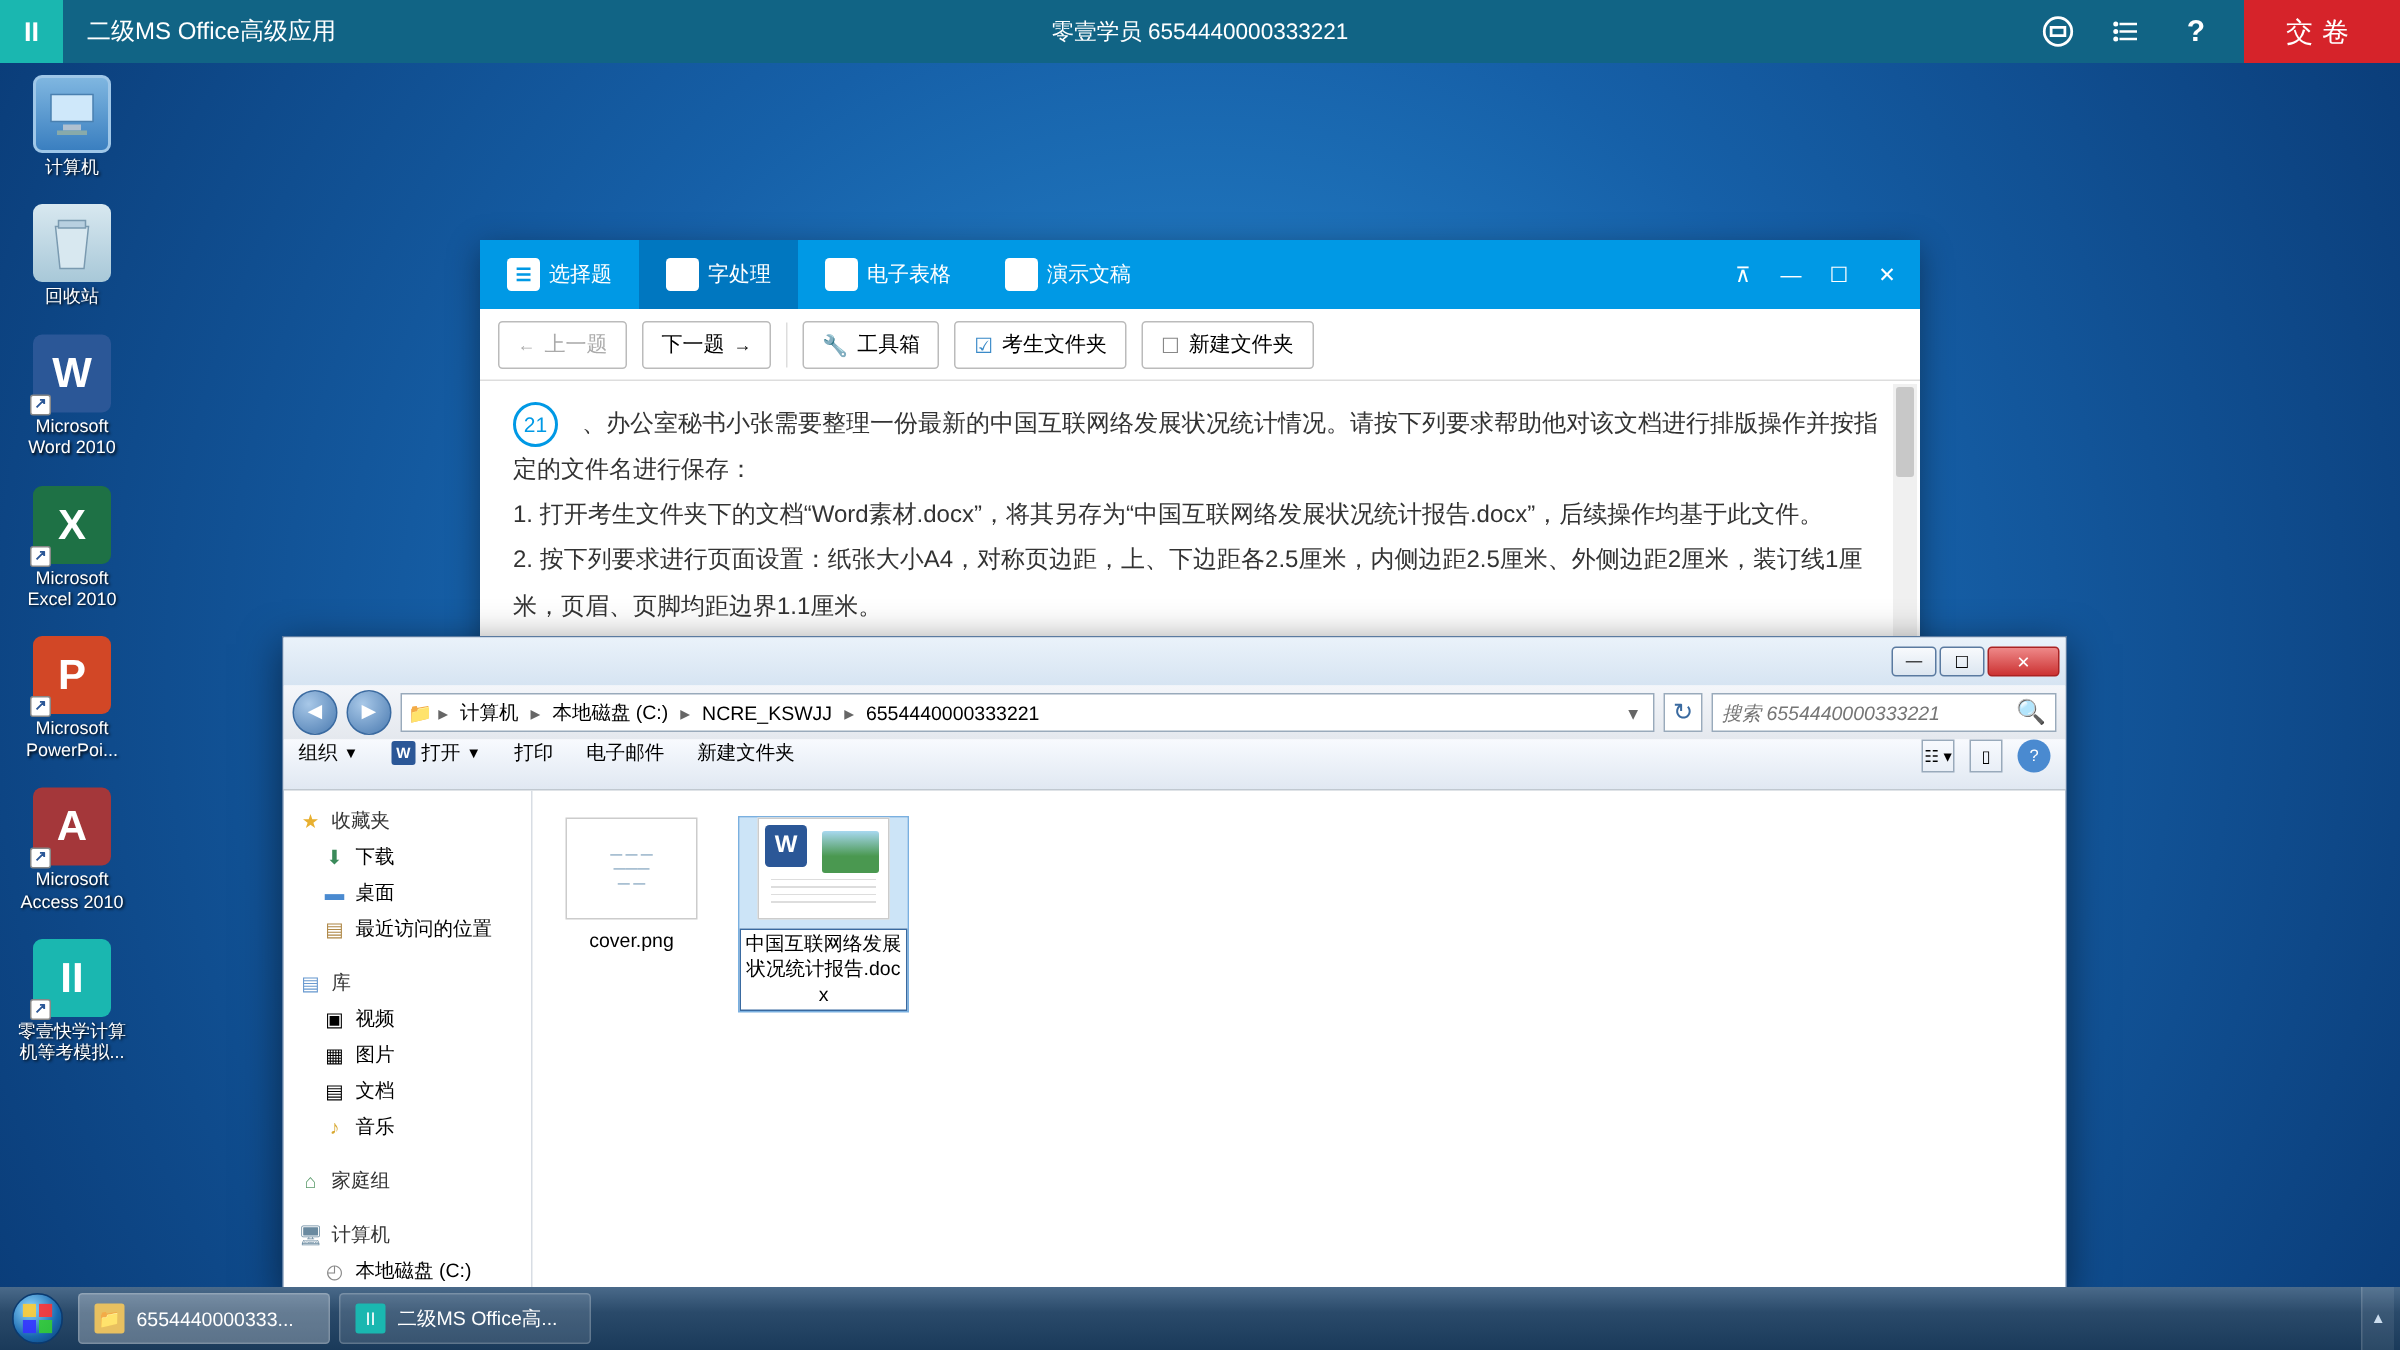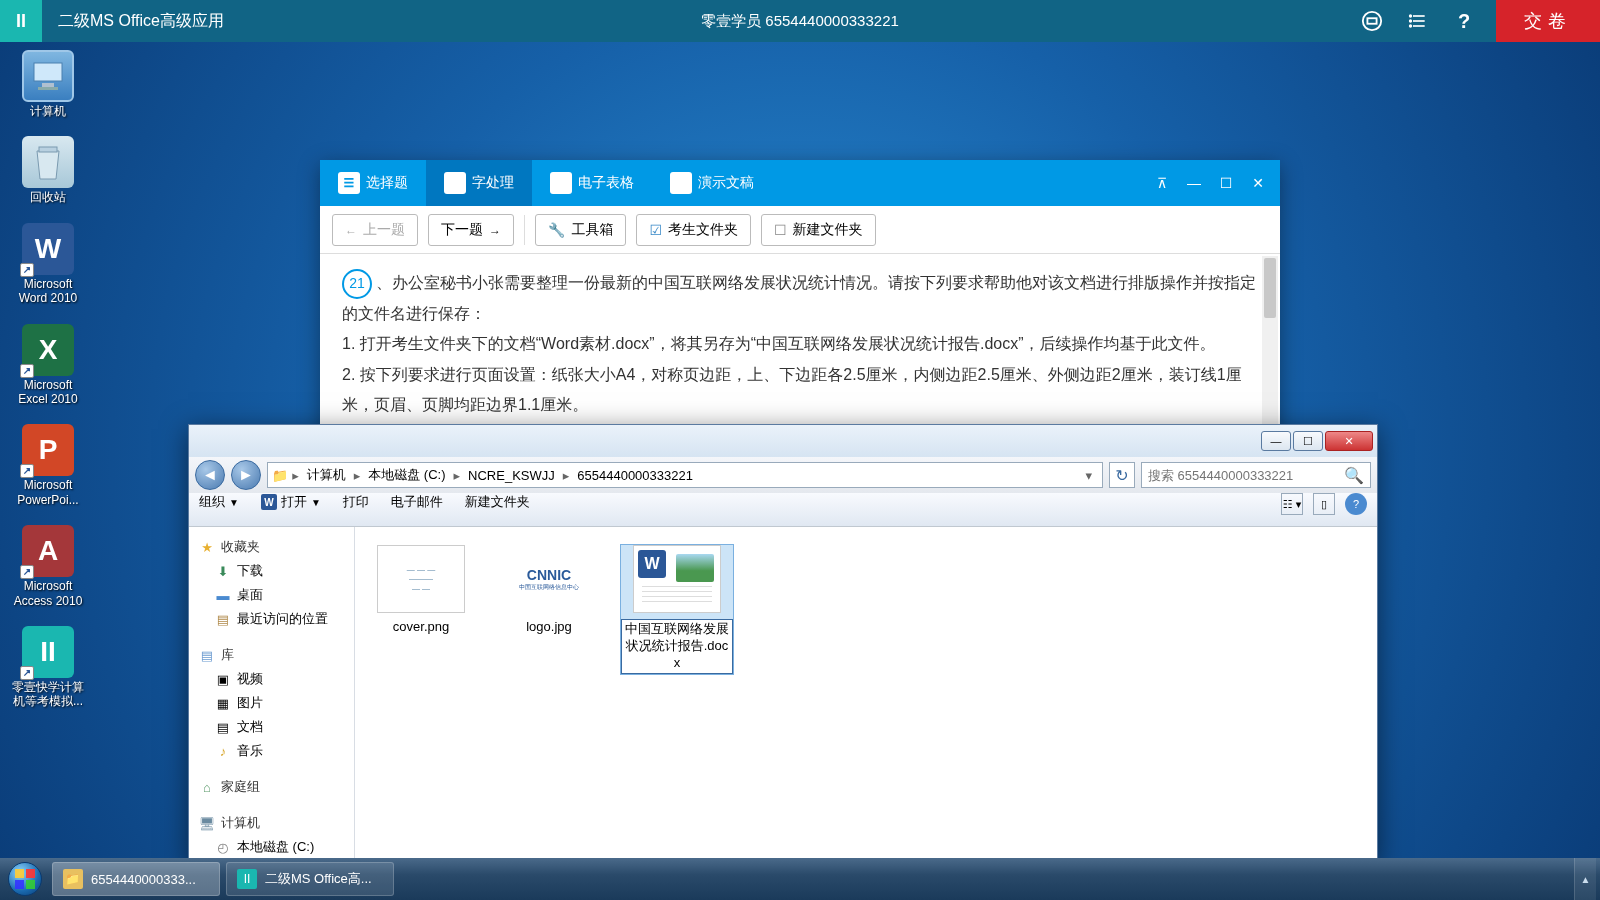--- a/index.html
+++ b/index.html
@@ -43,39 +43,39 @@
 
 .exam-toolbar { height: 48px; border-bottom: 1px solid #ddd; display: flex; align-items: center; gap: 10px; padding: 0 12px; background: #fff; }
 .tb-btn { height: 32px; border: 1px solid #bbb; border-radius: 3px; padding: 0 12px; display: flex; align-items: center; gap: 6px; font-size: 14px; background: #fff; cursor: pointer; }
 .tb-btn.disabled { color: #aaa; }
 .tb-btn .arr { font-size: 12px; }
 .tb-sep { width: 1px; height: 30px; background: #ddd; }
 .tb-ico { font-size: 14px; }
 
 .exam-body { position: relative; height: calc(100% - 94px); overflow: hidden; }
 .exam-content { padding: 14px 22px; font-size: 16px; line-height: 1.9; color: #333; height: 100%; overflow-y: hidden; }
-.qnum { display: inline-flex; width: 30px; height: 30px; border: 2px solid #0099e5; border-radius: 50%; align-items: center; justify-content: center; color: #0099e5; font-size: 14px; margin-right: 4px; vertical-align: middle; }
+.qnum { display: inline-flex; width: 30px; height: 30px; border: 2px solid #0099e5; border-radius: 50%; align-items: center; justify-content: center; color: #0099e5; font-size: 14px; margin-right: 16px; vertical-align: middle; }
 .exam-scroll { position: absolute; right: 2px; top: 2px; bottom: 2px; width: 16px; background: #f0f0f0; }
 .exam-scroll .thumb { margin: 2px; width: 12px; height: 60px; background: #c8c8c8; border-radius: 2px; }
 
 
 .explorer { position: absolute; top: 424px; left: 188px; width: 1190px; height: 440px; background: #fff; border: 1px solid #5a7aa0; box-shadow: 0 5px 25px rgba(0,0,0,0.5); }
 .exp-titlebar { height: 32px; background: linear-gradient(#eaf2fa, #d6e4f2); display: flex; align-items: center; justify-content: flex-end; padding: 0 4px; gap: 2px; }
 .win-btn { width: 30px; height: 20px; border: 1px solid #5a7aa0; border-radius: 3px; display: flex; align-items: center; justify-content: center; background: linear-gradient(#f8fafd,#dce6f0); cursor: pointer; font-size: 11px; }
 .win-btn.close { background: linear-gradient(#e88,#c33); color: #fff; border-color: #a22; width: 48px; }
 
 .exp-nav { height: 36px; background: linear-gradient(#f4f6fa,#e4e8ee); display: flex; align-items: center; padding: 0 6px; gap: 6px; }
 .nav-arrow { width: 30px; height: 30px; border-radius: 50%; background: radial-gradient(circle at 35% 30%, #a8c8e8, #4a7ab0); border: 1px solid #3a6aa0; display: flex; align-items: center; justify-content: center; color: #fff; cursor: pointer; }
 .breadcrumb { flex: 1; height: 26px; background: #fff; border: 1px solid #9ab; display: flex; align-items: center; padding: 0 4px; font-size: 13px; }
 .bc-seg { padding: 0 4px; cursor: pointer; }
 .bc-sep { color: #666; padding: 0 4px; }
 .bc-dd { margin-left: auto; color: #666; padding: 0 6px; cursor: pointer; }
 .refresh-btn { width: 26px; height: 26px; background: #fff; border: 1px solid #9ab; display: flex; align-items: center; justify-content: center; color: #3a6aa0; cursor: pointer; }
 .search-box { width: 230px; height: 26px; background: #fff; border: 1px solid #9ab; display: flex; align-items: center; padding: 0 6px; }
-.search-box input { border: none; outline: none; flex: 1; font-size: 13px; color: #888; }
+.search-box input { border: none; outline: none; flex: 1; font-size: 13px; font-style: italic; color: #888; }
 .search-box .si { color: #3a6aa0; cursor: pointer; }
 
 .exp-toolbar { height: 34px; background: linear-gradient(#f8fafe,#e0e8f2); border-bottom: 1px solid #c0c8d0; display: flex; align-items: flex-start; padding: 0 10px; gap: 22px; font-size: 13px; }
 .exp-tb-item { cursor: pointer; display: flex; align-items: center; gap: 4px; }
 .exp-tb-right { margin-left: auto; display: flex; gap: 10px; }
 .exp-tb-ico { width: 22px; height: 22px; border: 1px solid #9ab; display: flex; align-items: center; justify-content: center; cursor: pointer; font-size: 11px; }
 
 .exp-body { display: flex; height: calc(100% - 102px); }
 .exp-sidebar { width: 166px; border-right: 1px solid #d8dde4; padding: 8px 6px; font-size: 13px; overflow: hidden; }
 .sb-group { margin-bottom: 12px; }
@@ -357,26 +357,20 @@
           </div>
       </div>
     </div>
     <div class="exp-files">
       <div class="file-item">
         <div class="thumb">
             <div style="font-size:8px;line-height:1.2;padding:6px;text-align:center;color:#4a7aa0;">— — —<br>———<br>— —</div>
           </div>
         <span class="fname">cover.png</span>
       </div>
-      <div class="file-item">
-        <div class="thumb" style="border:none;">
-            <div style="font-weight:bold;color:#2a5a9a;font-size:14px;">CNNIC<div style="font-size:6px;font-weight:normal;">中国互联网络信息中心</div></div>
-          </div>
-        <span class="fname">logo.jpg</span>
-      </div>
       <div class="file-item selected">
         <div class="thumb thumb-word">
             <div class="thumb-lines"></div>
           </div>
         <span class="fname">中国互联网络发展状况统计报告.docx</span>
       </div>
     </div>
   </div>
 </div>
 

